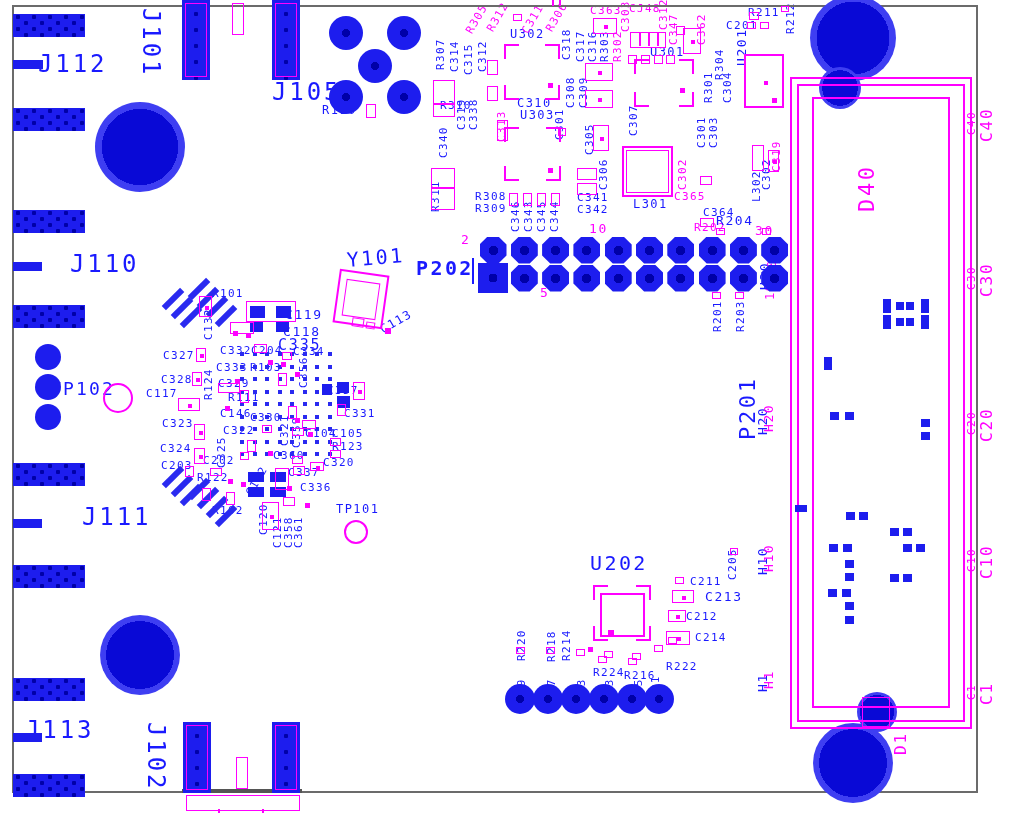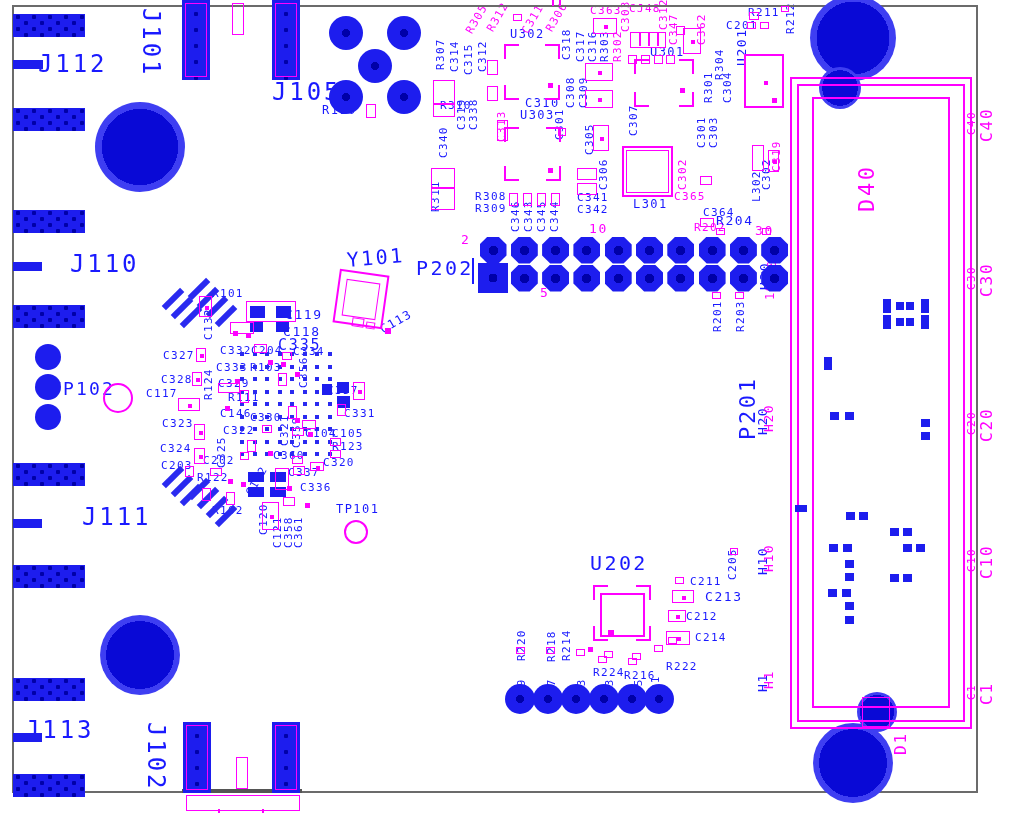--- a/index.html
+++ b/index.html
@@ -17,27 +17,27 @@
     <div class="lbl" style="left: 38px; top: 52px; color: rgb(26, 26, 255); font-size: 24px;">J112</div>
     <div class="lbl" style="left: 163px; top: 8px; color: rgb(26, 26, 255); font-size: 24px; transform: rotate(90deg);">J101</div>
     <div class="lbl" style="left: 272px; top: 80px; color: rgb(26, 26, 255); font-size: 24px;">J105</div>
     <div class="lbl" style="left: 70px; top: 252px; color: rgb(26, 26, 255); font-size: 24px;">J110</div>
     <div class="lbl" style="left: 82px; top: 505px; color: rgb(26, 26, 255); font-size: 24px;">J111</div>
     <div class="lbl" style="left: 25px; top: 718px; color: rgb(26, 26, 255); font-size: 24px;">J113</div>
     <div class="lbl" style="left: 168px; top: 722px; color: rgb(26, 26, 255); font-size: 24px; transform: rotate(90deg);">J102</div>
     <div class="lbl" style="left: 50px; top: 380px; color: rgb(26, 26, 255); font-size: 18px;">TP102</div>
     <div class="lbl" style="left: 336px; top: 503px; color: rgb(26, 26, 255); font-size: 12px;">TP101</div>
     <div class="lbl" style="left: 346px; top: 250px; color: rgb(26, 26, 255); font-size: 20px; transform: rotate(-5deg);">Y101</div>
-    <div class="lbl" style="left: 416px; top: 258px; color: rgb(26, 26, 255); font-size: 20px;">P202</div>
+    <div class="lbl" style="left: 416px; top: 258px; color: rgb(26, 26, 255); font-size: 20px; font-weight: bold;">P202</div>
     <div class="lbl" style="left: 737px; top: 440px; color: rgb(26, 26, 255); font-size: 22px; transform: rotate(-90deg);">P201</div>
     <div class="lbl" style="left: 590px; top: 553px; color: rgb(26, 26, 255); font-size: 20px;">U202</div>
     <div class="lbl" style="left: 856px; top: 212px; color: rgb(255, 0, 255); font-size: 22px; transform: rotate(-90deg);">D40</div>
     <div class="lbl" style="left: 893px; top: 755px; color: rgb(255, 0, 255); font-size: 16px; transform: rotate(-90deg);">D1</div>
     <div class="lbl" style="left: 510px; top: 28px; color: rgb(26, 26, 255); font-size: 12px;">U302</div>
-    <div class="lbl" style="left: 517px; top: 97px; color: rgb(26, 26, 255); font-size: 12px; margin-left: 8px;">C310</div>
+    <div class="lbl" style="left: 517px; top: 97px; color: rgb(26, 26, 255); font-size: 12px;">C310</div>
     <div class="lbl" style="left: 520px; top: 109px; color: rgb(26, 26, 255); font-size: 12px;">U303</div>
     <div class="lbl" style="left: 650px; top: 46px; color: rgb(26, 26, 255); font-size: 12px;">U301</div>
     <div class="lbl" style="left: 735px; top: 66px; color: rgb(26, 26, 255); font-size: 13px; transform: rotate(-90deg);">U201</div>
     <div class="lbl" style="left: 633px; top: 198px; color: rgb(26, 26, 255); font-size: 12px;">L301</div>
     <div class="lbl" style="left: 322px; top: 104px; color: rgb(26, 26, 255); font-size: 12px;">R110</div>
     <div class="lbl" style="left: 461px; top: 233px; color: rgb(255, 0, 255); font-size: 13px;">2</div>
     <div class="lbl" style="left: 540px; top: 286px; color: rgb(255, 0, 255); font-size: 13px;">5</div>
     <div class="lbl" style="left: 589px; top: 222px; color: rgb(255, 0, 255); font-size: 13px;">10</div>
     <div class="lbl" style="left: 755px; top: 224px; color: rgb(255, 0, 255); font-size: 13px;">30</div>
     <div class="lbl" style="left: 764px; top: 300px; color: rgb(255, 0, 255); font-size: 12px; transform: rotate(-90deg);">19</div>

